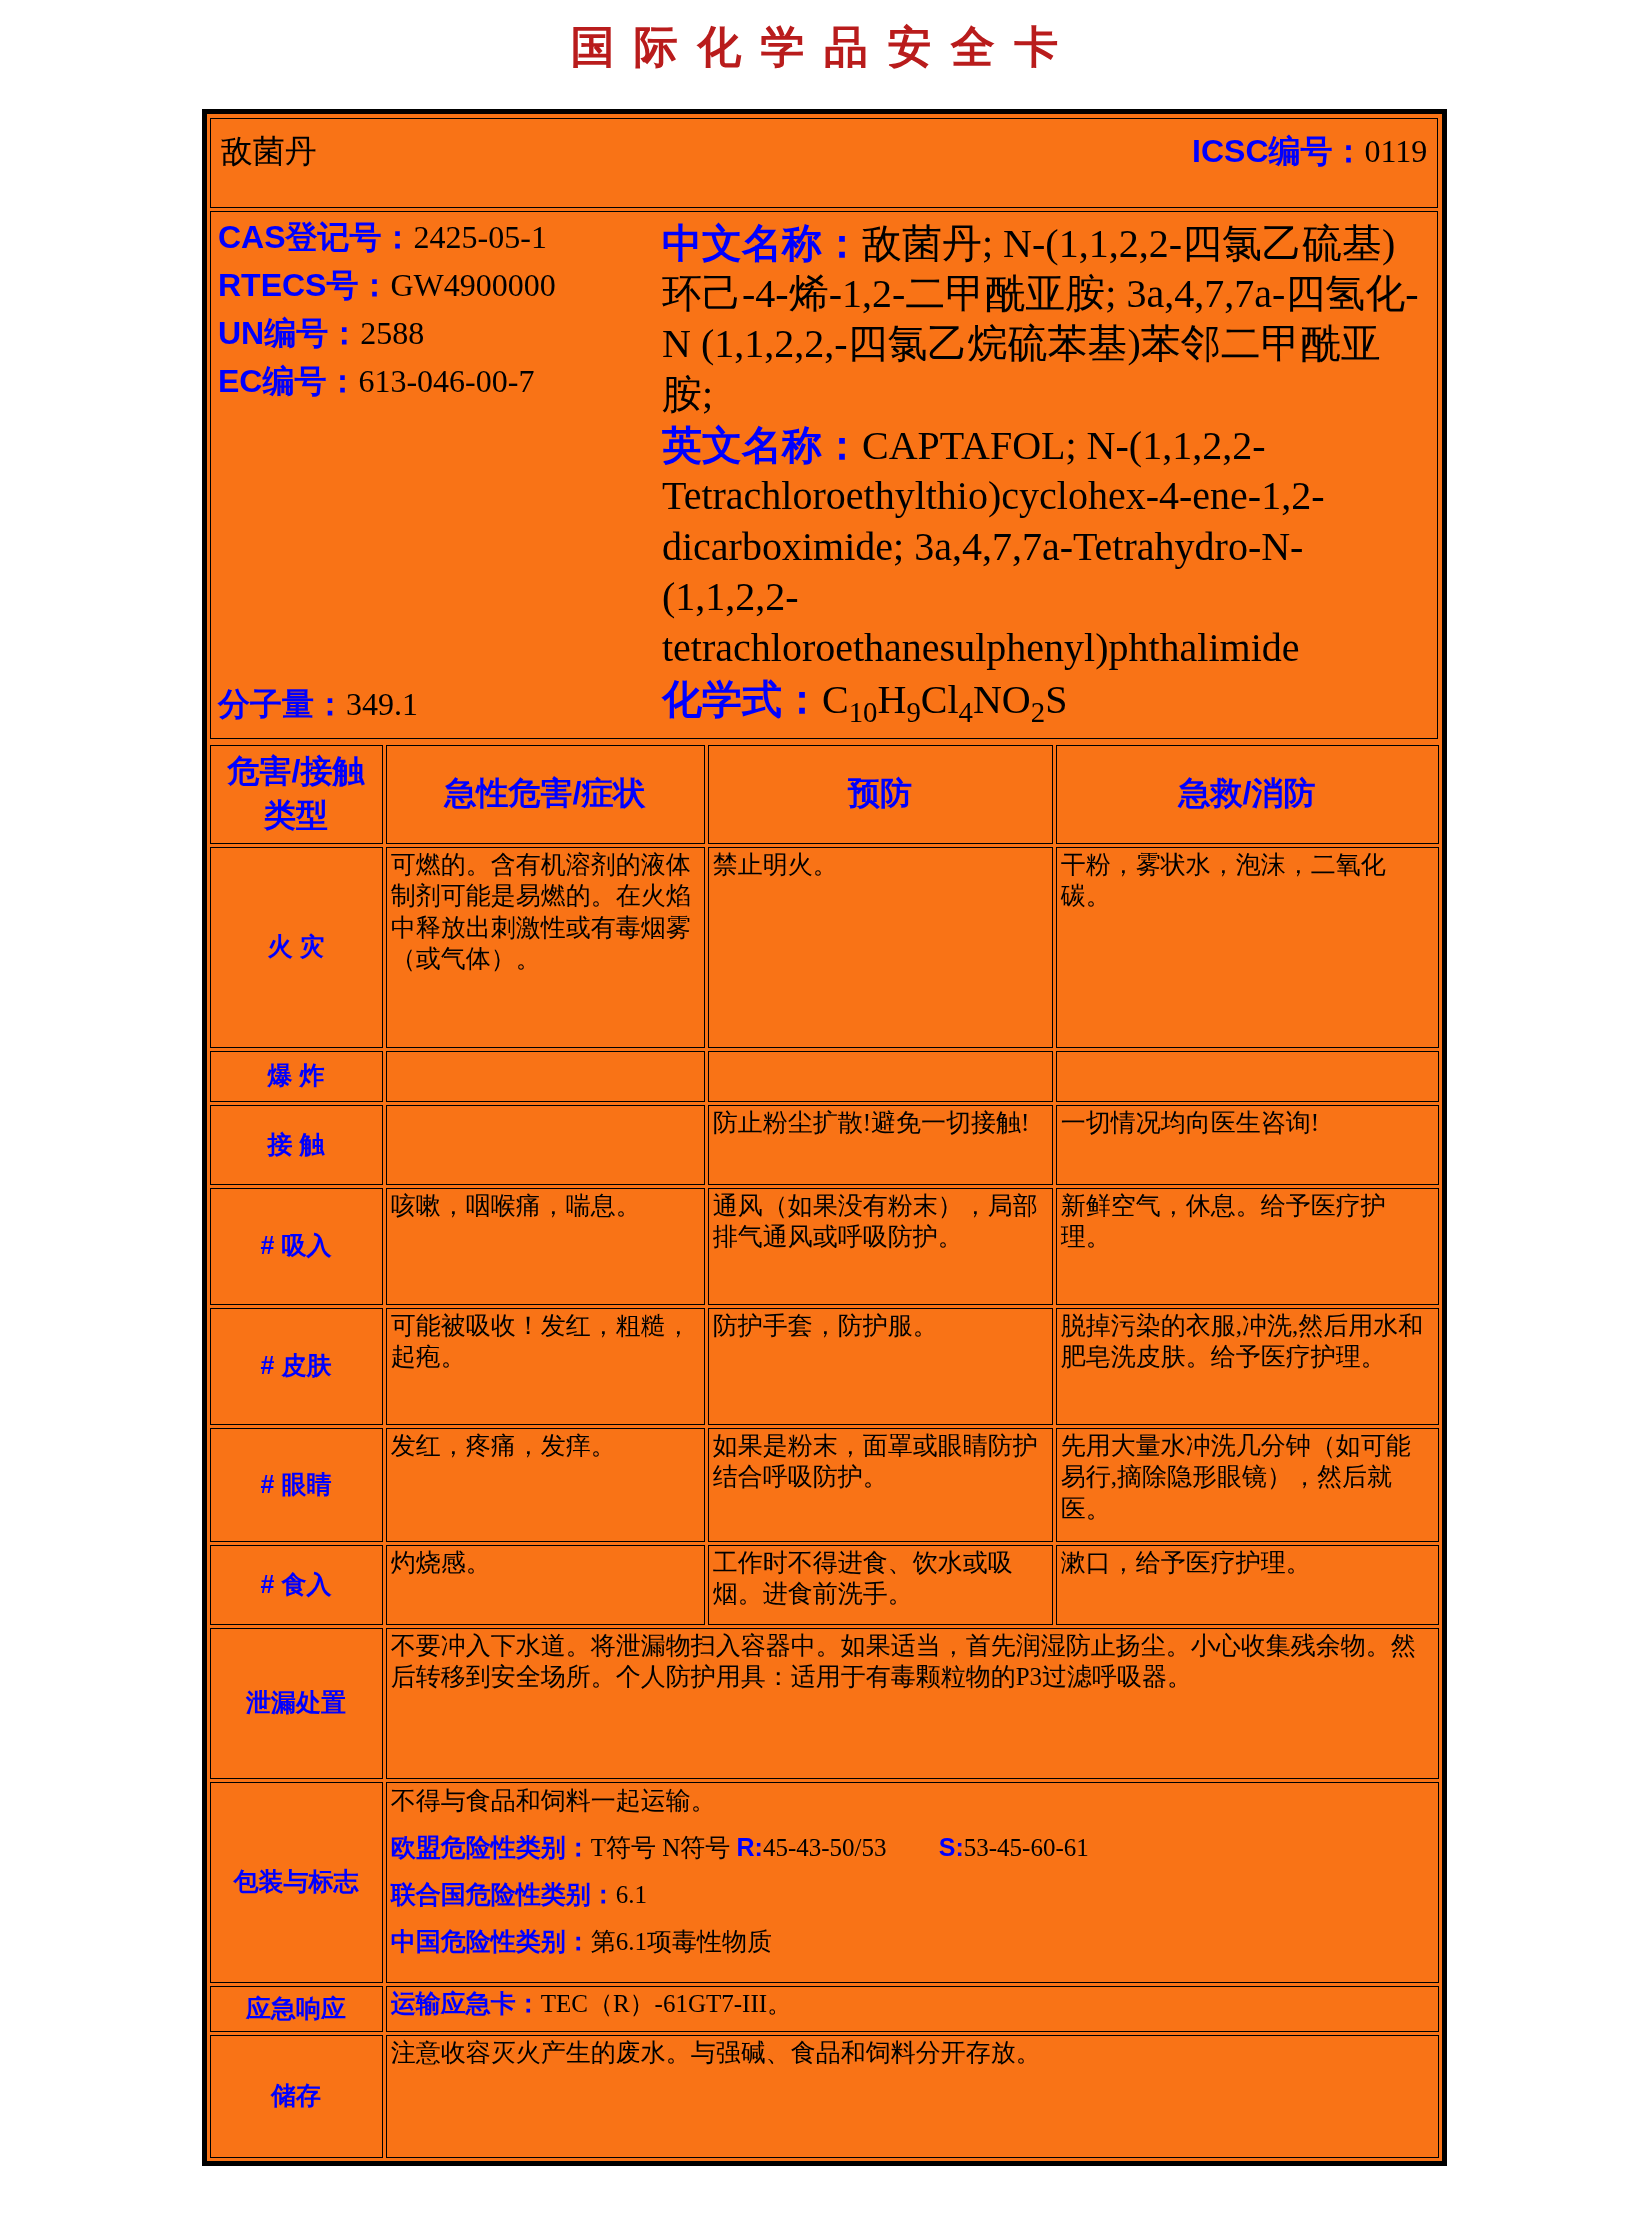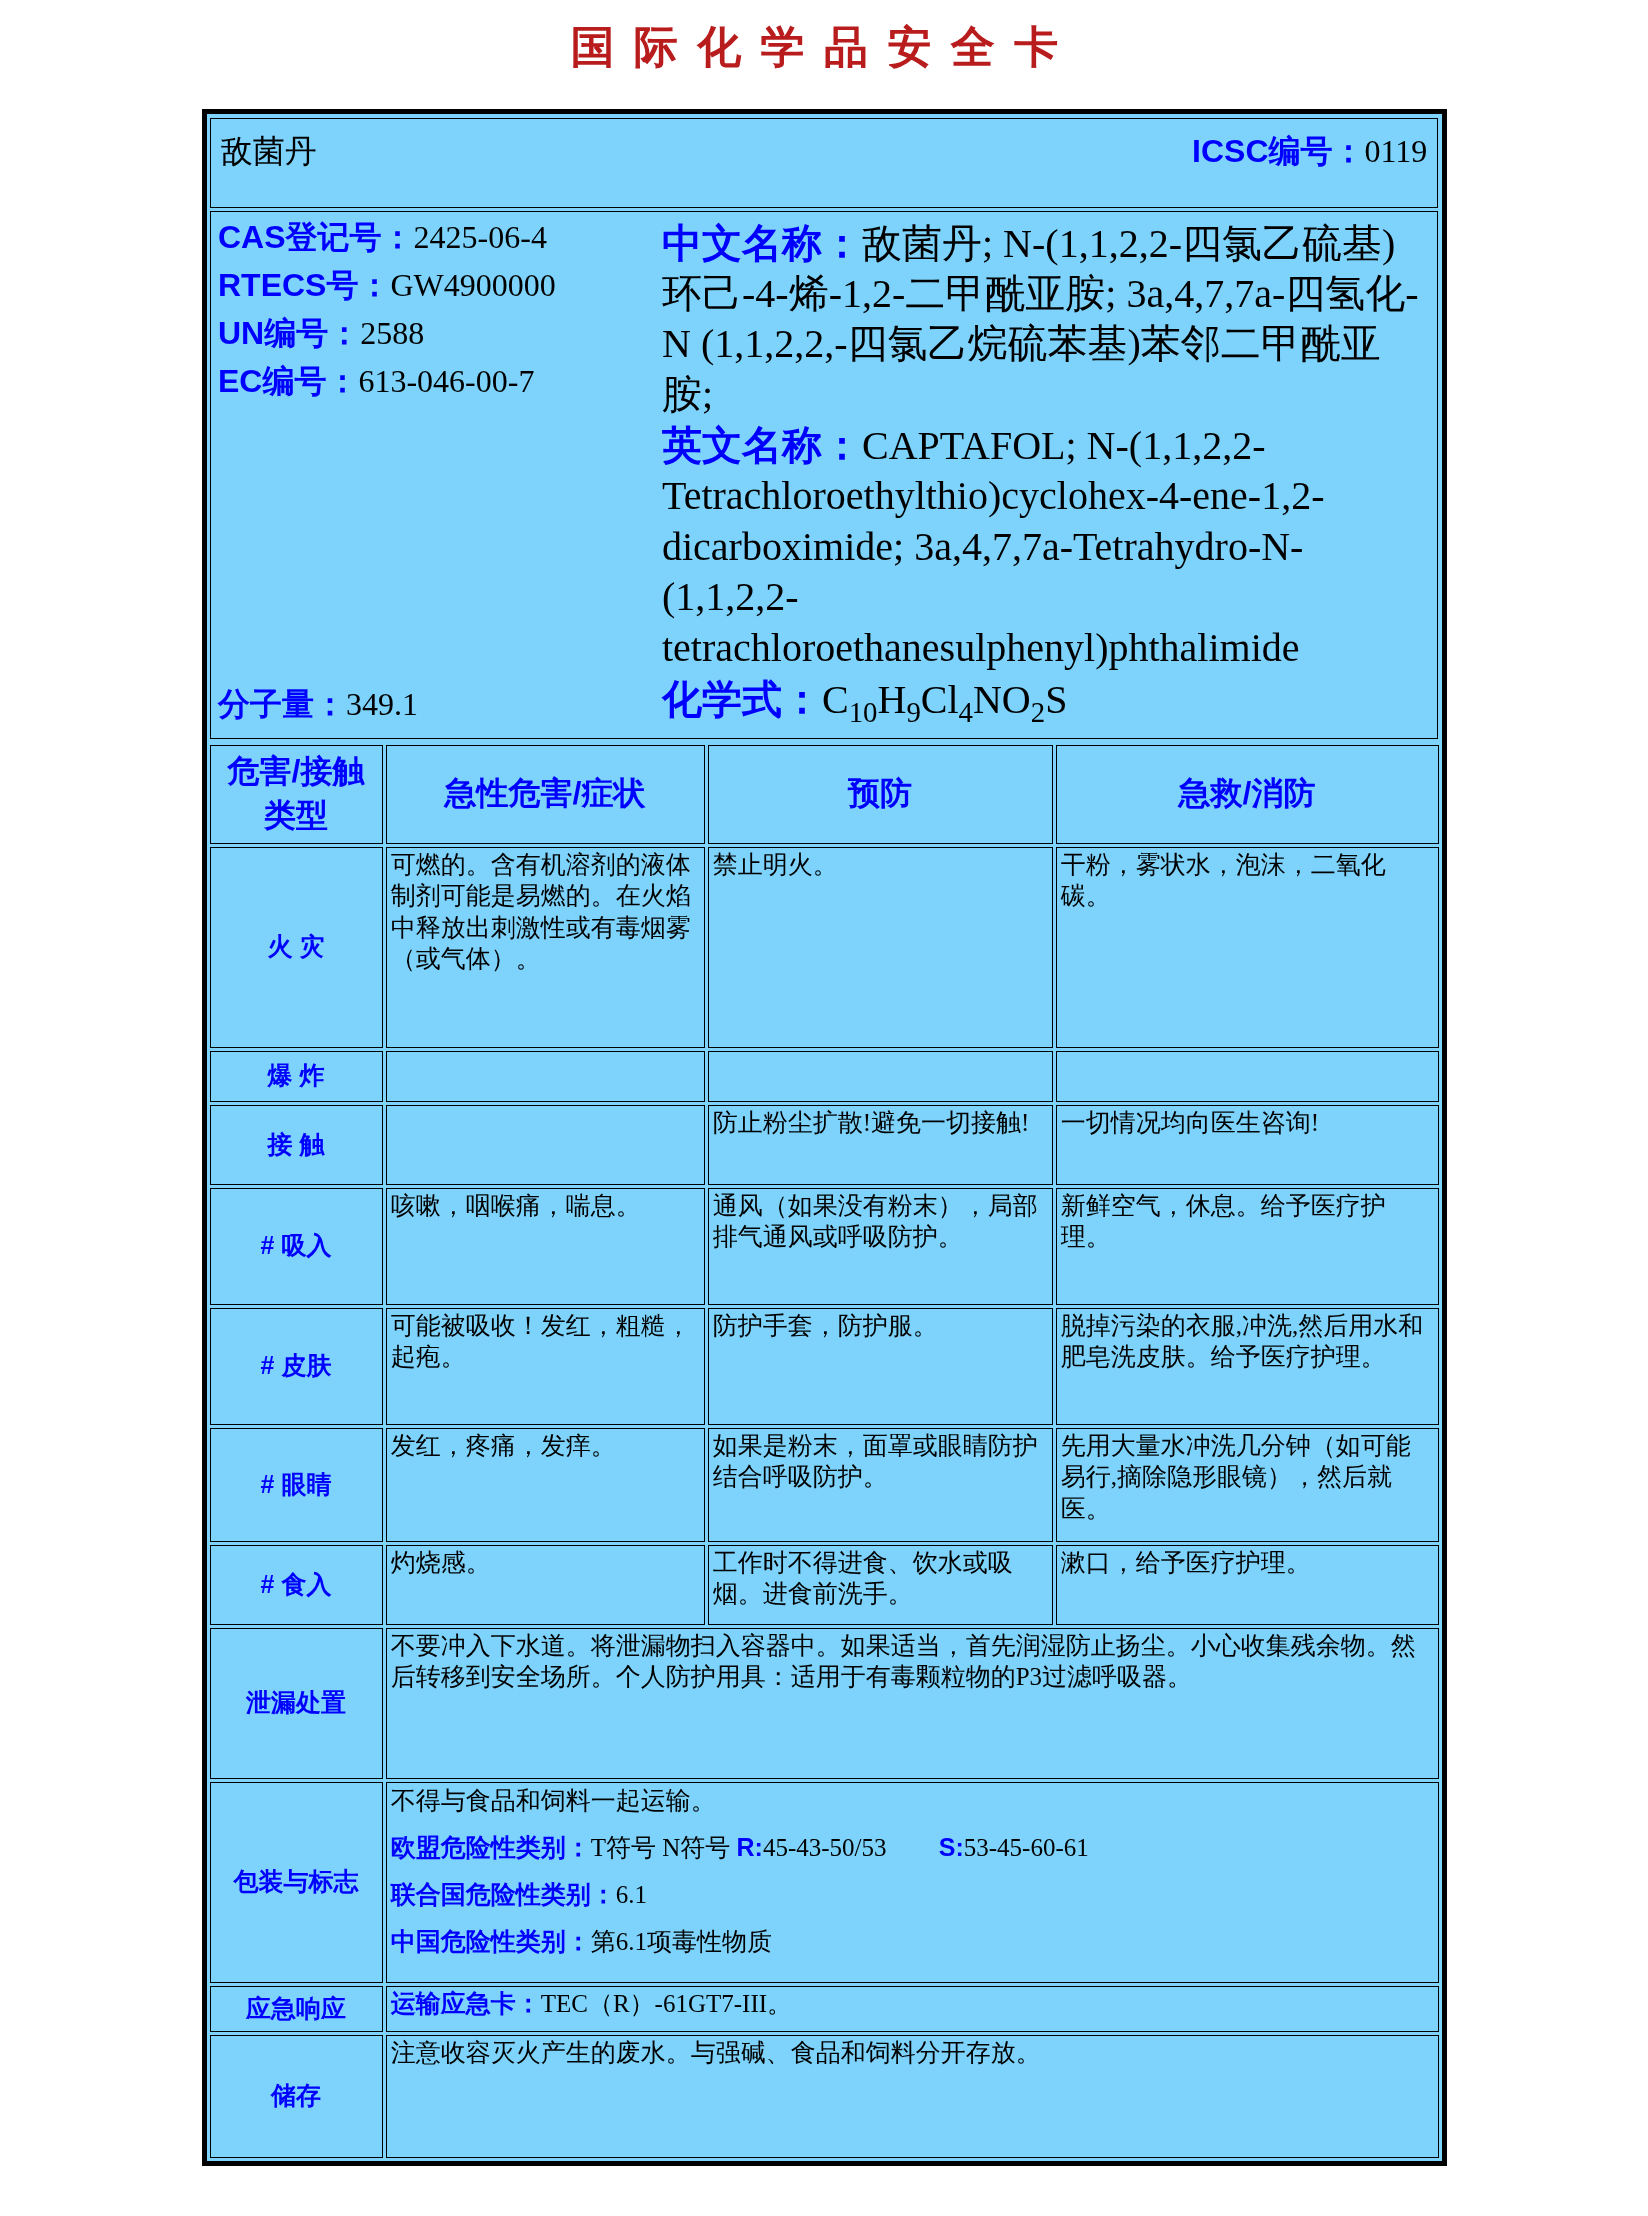--- a/index.html
+++ b/index.html
@@ -10,21 +10,21 @@
   }
   .title {
     text-align:center; color:#b91c1c; font-weight:bold;
     font-family:"Liberation Sans","DejaVu Sans",sans-serif;
     font-size:44px; letter-spacing:19.4px;
     padding-top:18px;
   }
   .card {
     width:1235px; margin:32px auto 0;
     border:5.5px solid #000000;
-    background:#7dd3fc;
+    background:#f97316;
   }
   .sec { border:1.4px solid #000; margin:3.5px; }
   .blbl {
     color:#0000ff; font-weight:bold;
     font-family:"Liberation Sans","DejaVu Sans",sans-serif;
   }
   
   .name-row {
     display:flex; justify-content:space-between; align-items:flex-start;
     padding:11px 9.7px 33px 9.7px; font-size:32px;
@@ -87,21 +87,21 @@
   <div class="sec name-row">
     <span>敌菌丹</span>
     <span>
       <span class="blbl">ICSC编号：</span><span>0119</span>
     </span>
   </div>
 
   <div class="sec info-row">
     <div class="info-left">
       <div class="id-line">
-        <span class="blbl">CAS登记号：</span><span>2425-06-4</span>
+        <span class="blbl">CAS登记号：</span><span>2425-05-1</span>
       </div>
       <div class="id-line">
         <span class="blbl">RTECS号：</span><span>GW4900000</span>
       </div>
       <div class="id-line">
         <span class="blbl">UN编号：</span><span>2588</span>
       </div>
       <div class="id-line">
         <span class="blbl">EC编号：</span><span>613-046-00-7</span>
       </div>

